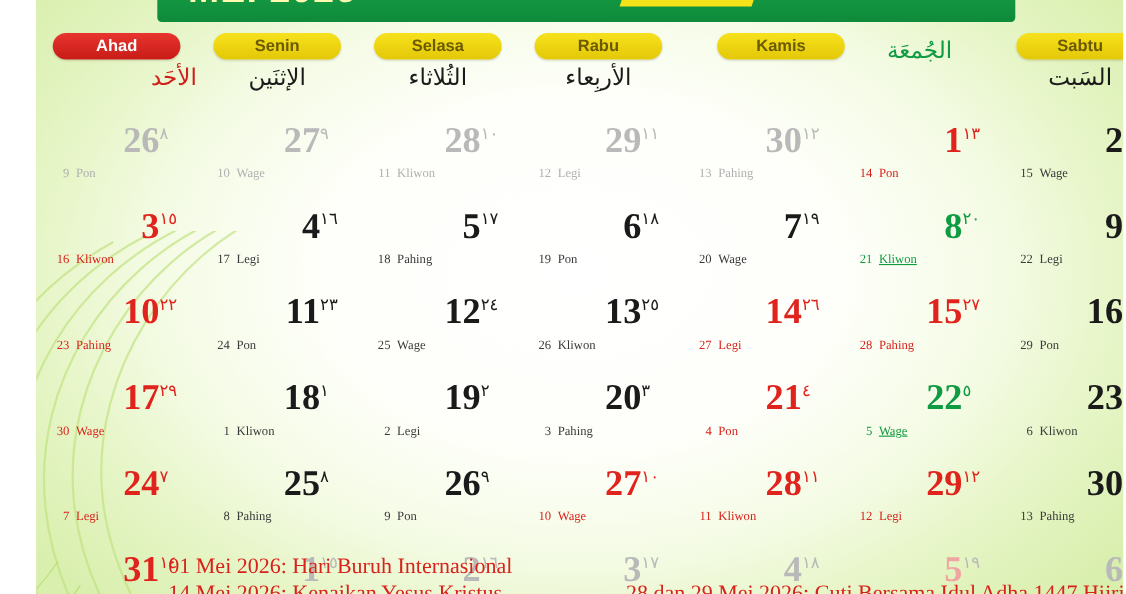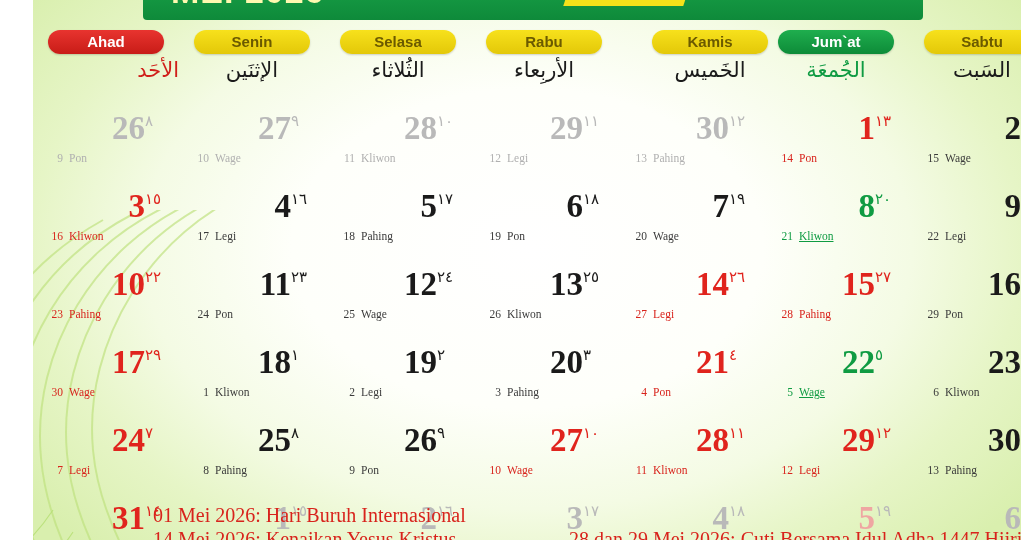--- a/index.html
+++ b/index.html
@@ -236,24 +236,22 @@
     <div class="dayhead" style="left:146px">
       <div class="pill yellow">Senin</div>
       <div class="arabic-day">الإثنَين</div>
     </div>
     <div class="dayhead" style="left:438px">
       <div class="pill yellow">Rabu</div>
       <div class="arabic-day">الأربِعاء</div>
     </div>
     <div class="dayhead" style="left:604px">
       <div class="pill yellow">Kamis</div>
-      <div class="arabic-day">الخَميس</div>
     </div>
     <div class="dayhead" style="left:730px">
-      <div class="pill green">Jum`at</div>
       <div class="arabic-day green">الجُمعَة</div>
     </div>
     <div class="dayhead" style="left:876px">
       <div class="pill yellow">Sabtu</div>
       <div class="arabic-day">السَبت</div>
     </div>
   </div>
 
   <div class="grid" id="grid">
       <div class="week">

